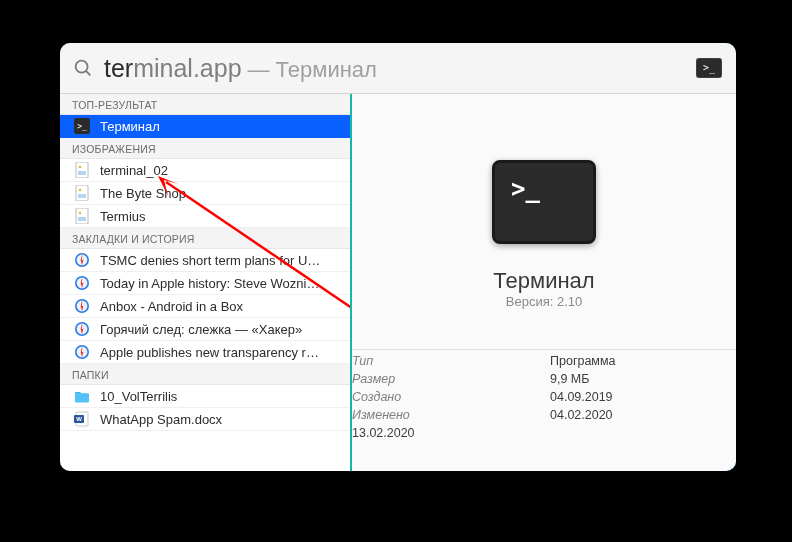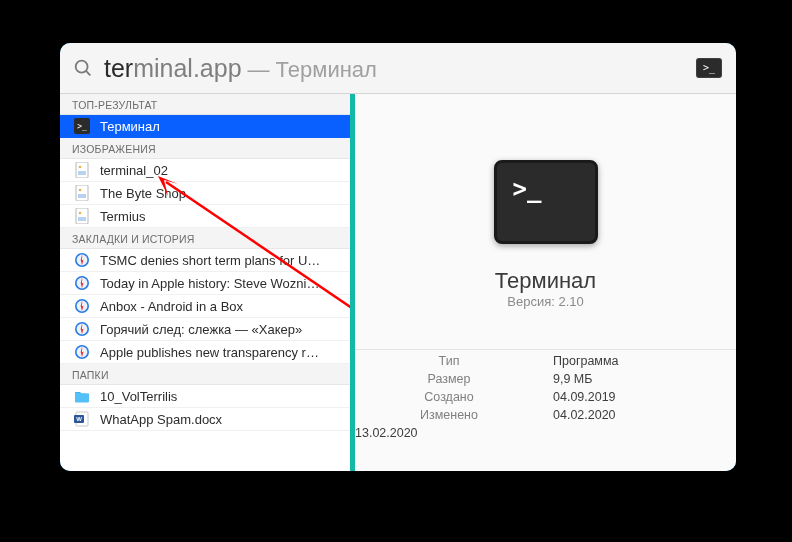--- a/index.html
+++ b/index.html
@@ -56,21 +56,21 @@
     height:1px; background:#d4d4d4;
   }
   
   .body {
     flex:1;
     display:flex;
     min-height:0;
   }
   .sidebar {
     width: 290px;
-    border-right: 5px solid #14b8a6;
+    border-right: 2px solid #14b8a6;
     overflow: hidden;
     background:#fff;
     position:relative;
   }
   .section-header {
     font-size: 10.5px;
     letter-spacing: .2px;
     color: #6d6d6d;
     padding: 5px 8px 3px 12px;
     background:#f4f4f4;
@@ -128,21 +128,21 @@
   .meta {
     margin-top: 40px;
     width: 100%;
     padding: 0 22px 8px 0;
     box-sizing:border-box;
     font-size:12.5px;
     color:#3d3d3d;
     border-top:1px solid #e3e3e3;
   }
   .meta-row { display:flex; gap:10px; padding-top:4px;}
-  .meta-row .k { width:188px; text-align:center; color:#808080; }
+  .meta-row .k { width:188px; text-align:left; color:#808080;font-style:italic; }
   .meta-row .v { color:#3d3d3d; }
   
   .arrow {
     position:absolute;
     left: 94px;
     top: 80px;
     pointer-events:none;
   }
 </style>
 </head>

